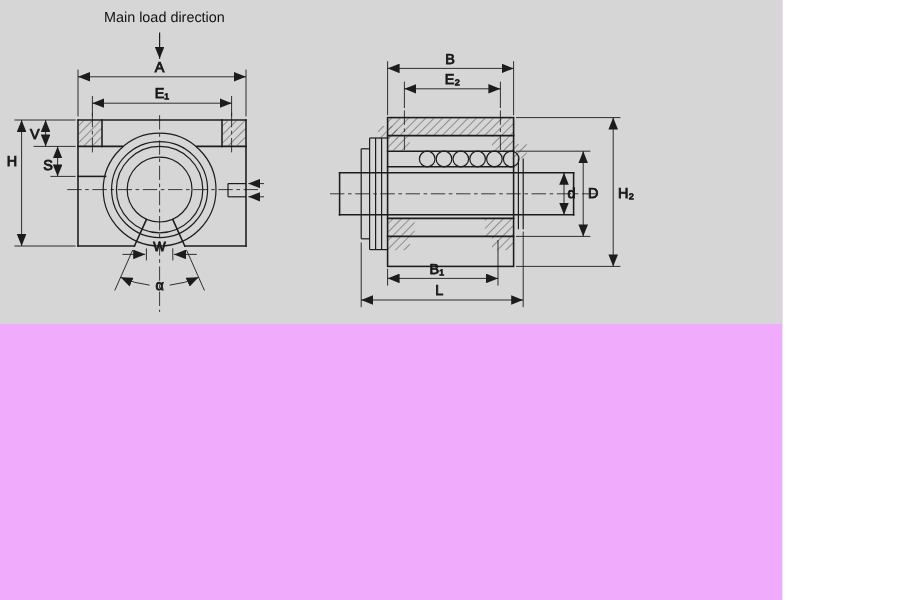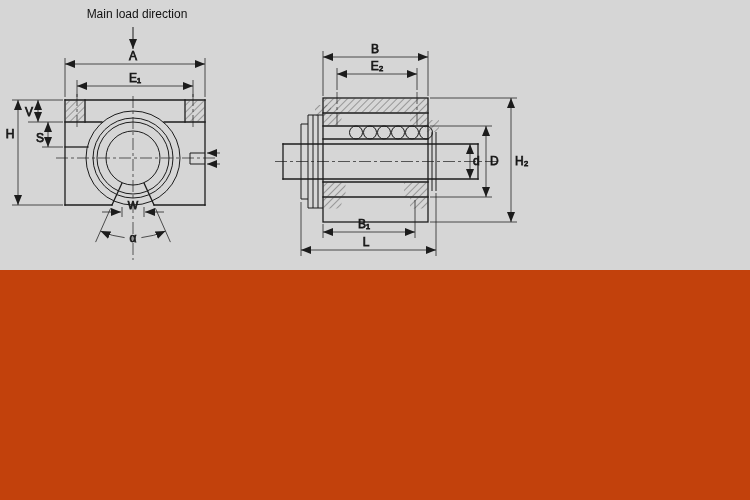--- a/index.html
+++ b/index.html
@@ -1,17 +1,17 @@
 <!DOCTYPE html>
 <html><head>
 <meta charset="utf-8">
 <style>
   html,body{margin:0;padding:0;background:#ffffff;}
   .stage{
-    width:750px;height:500px;position:relative;background:#c2410c;overflow:hidden;
+    width:652px;height:500px;position:relative;background:#f0abfc;overflow:hidden;
     font-family:"Liberation Sans", sans-serif;
   }
   svg{display:block;}
   .thick{stroke:#1c1c1c;stroke-width:1.3;fill:none;stroke-linecap:square;}
   .med{stroke:#1c1c1c;stroke-width:1;fill:none;}
   .thin{stroke:#1c1c1c;stroke-width:0.75;fill:none;}
   .center{stroke:#1c1c1c;stroke-width:0.7;fill:none;stroke-dasharray:12 3 3 3;}
   .hatched{fill:url(#hatch);stroke:none;}
   .lbl{font:12px "Liberation Sans", sans-serif;fill:#111111;}
   .lbl-sm{font:11px "Liberation Sans", sans-serif;fill:#111111;}

